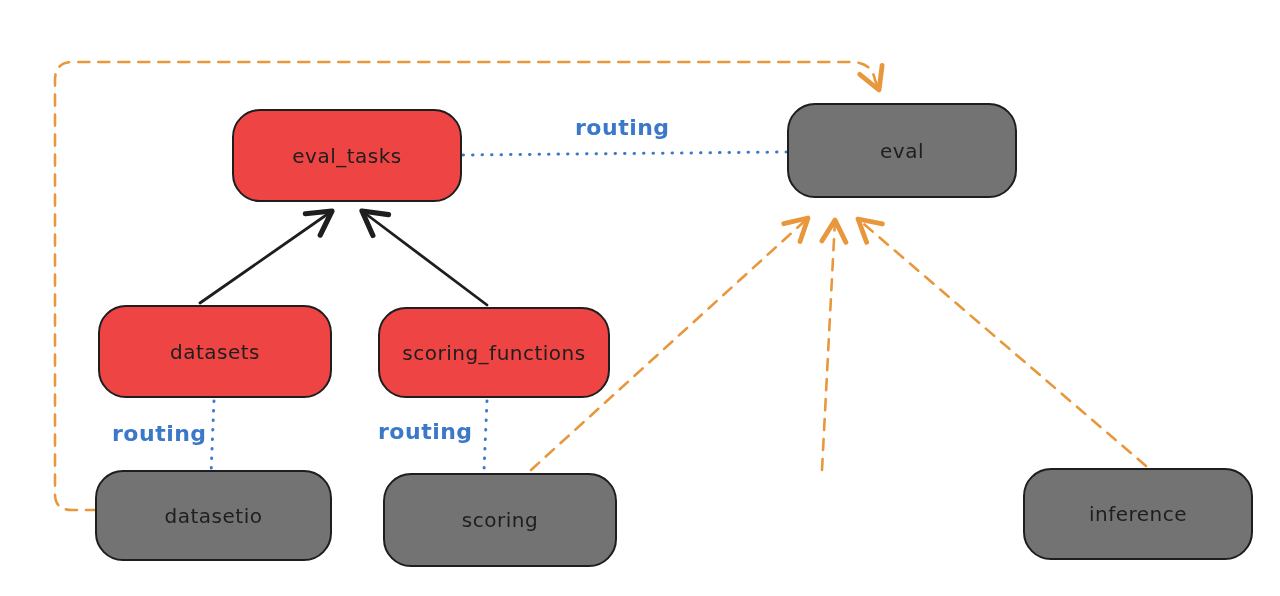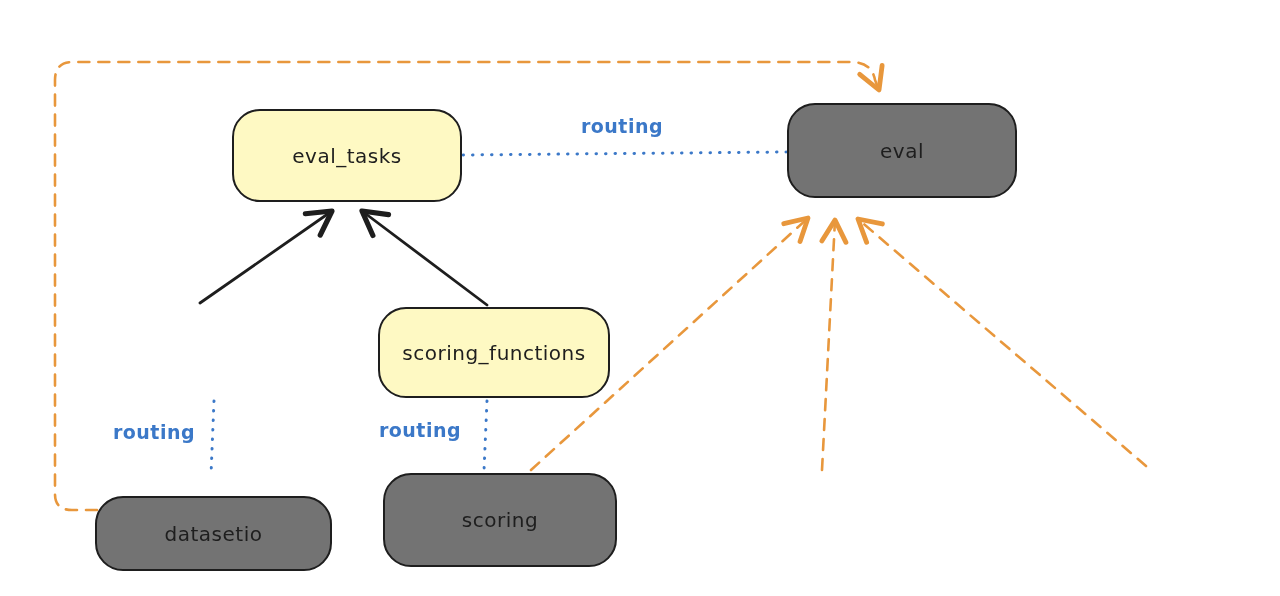--- a/index.html
+++ b/index.html
@@ -26,25 +26,25 @@
     box-sizing: border-box;
     border: 2.5px solid #1e1e1e;
     border-radius: 28px;
     display: flex;
     align-items: center;
     justify-content: center;
     font-size: 20px;
     color: #1e1e1e;
     letter-spacing: 0.5px;
   }
-  .node.blue  { background: #fef9c3; }
+  .node.blue  { background: #ef4444; }
   .node.green { background: #737373; }
   .edge-label {
     position: absolute;
-    font-size: 19px;
+    font-size: 22px;
     font-weight: 600;
     color: #3b78c8;
     letter-spacing: 0.5px;
     white-space: nowrap;
   }
 </style>
 </head>
 <body>
 
 <div class="canvas">
@@ -74,34 +74,40 @@
   </svg>
 
   <div class="node blue" style="left:232px; top:109px; width:230px; height:93px;">
     <span>eval_tasks</span>
   </div>
 
   <div class="node green" style="left:787px; top:103px; width:230px; height:95px;">
     <span>eval</span>
   </div>
 
+  <div class="node blue" style="left:98px; top:305px; width:234px; height:93px;">
+    <span>datasets</span>
+  </div>
 
   <div class="node blue" style="left:378px; top:307px; width:232px; height:91px;text-align:center;">
     <span>scoring_functions</span>
   </div>
 
-  <div class="node green" style="left:95px; top:496px; width:237px; height:75px;">
+  <div class="node green" style="left:95px; top:470px; width:237px; height:91px;">
     <span>datasetio</span>
   </div>
 
   <div class="node green" style="left:383px; top:473px; width:234px; height:94px;">
     <span>scoring</span>
   </div>
 
 
+  <div class="node green" style="left:1023px; top:468px; width:230px; height:92px;">
+    <span>inference</span>
+  </div>
 
   <div class="edge-label" style="left:575px; top:115px; width:94px; text-align:center;">routing</div>
 
   <div class="edge-label" style="left:112px; top:421px; width:84px; text-align:center;">routing</div>
 
   <div class="edge-label" style="left:378px; top:419px; width:84px; text-align:center;">routing</div>
 
 </div>
 
 </body></html>

